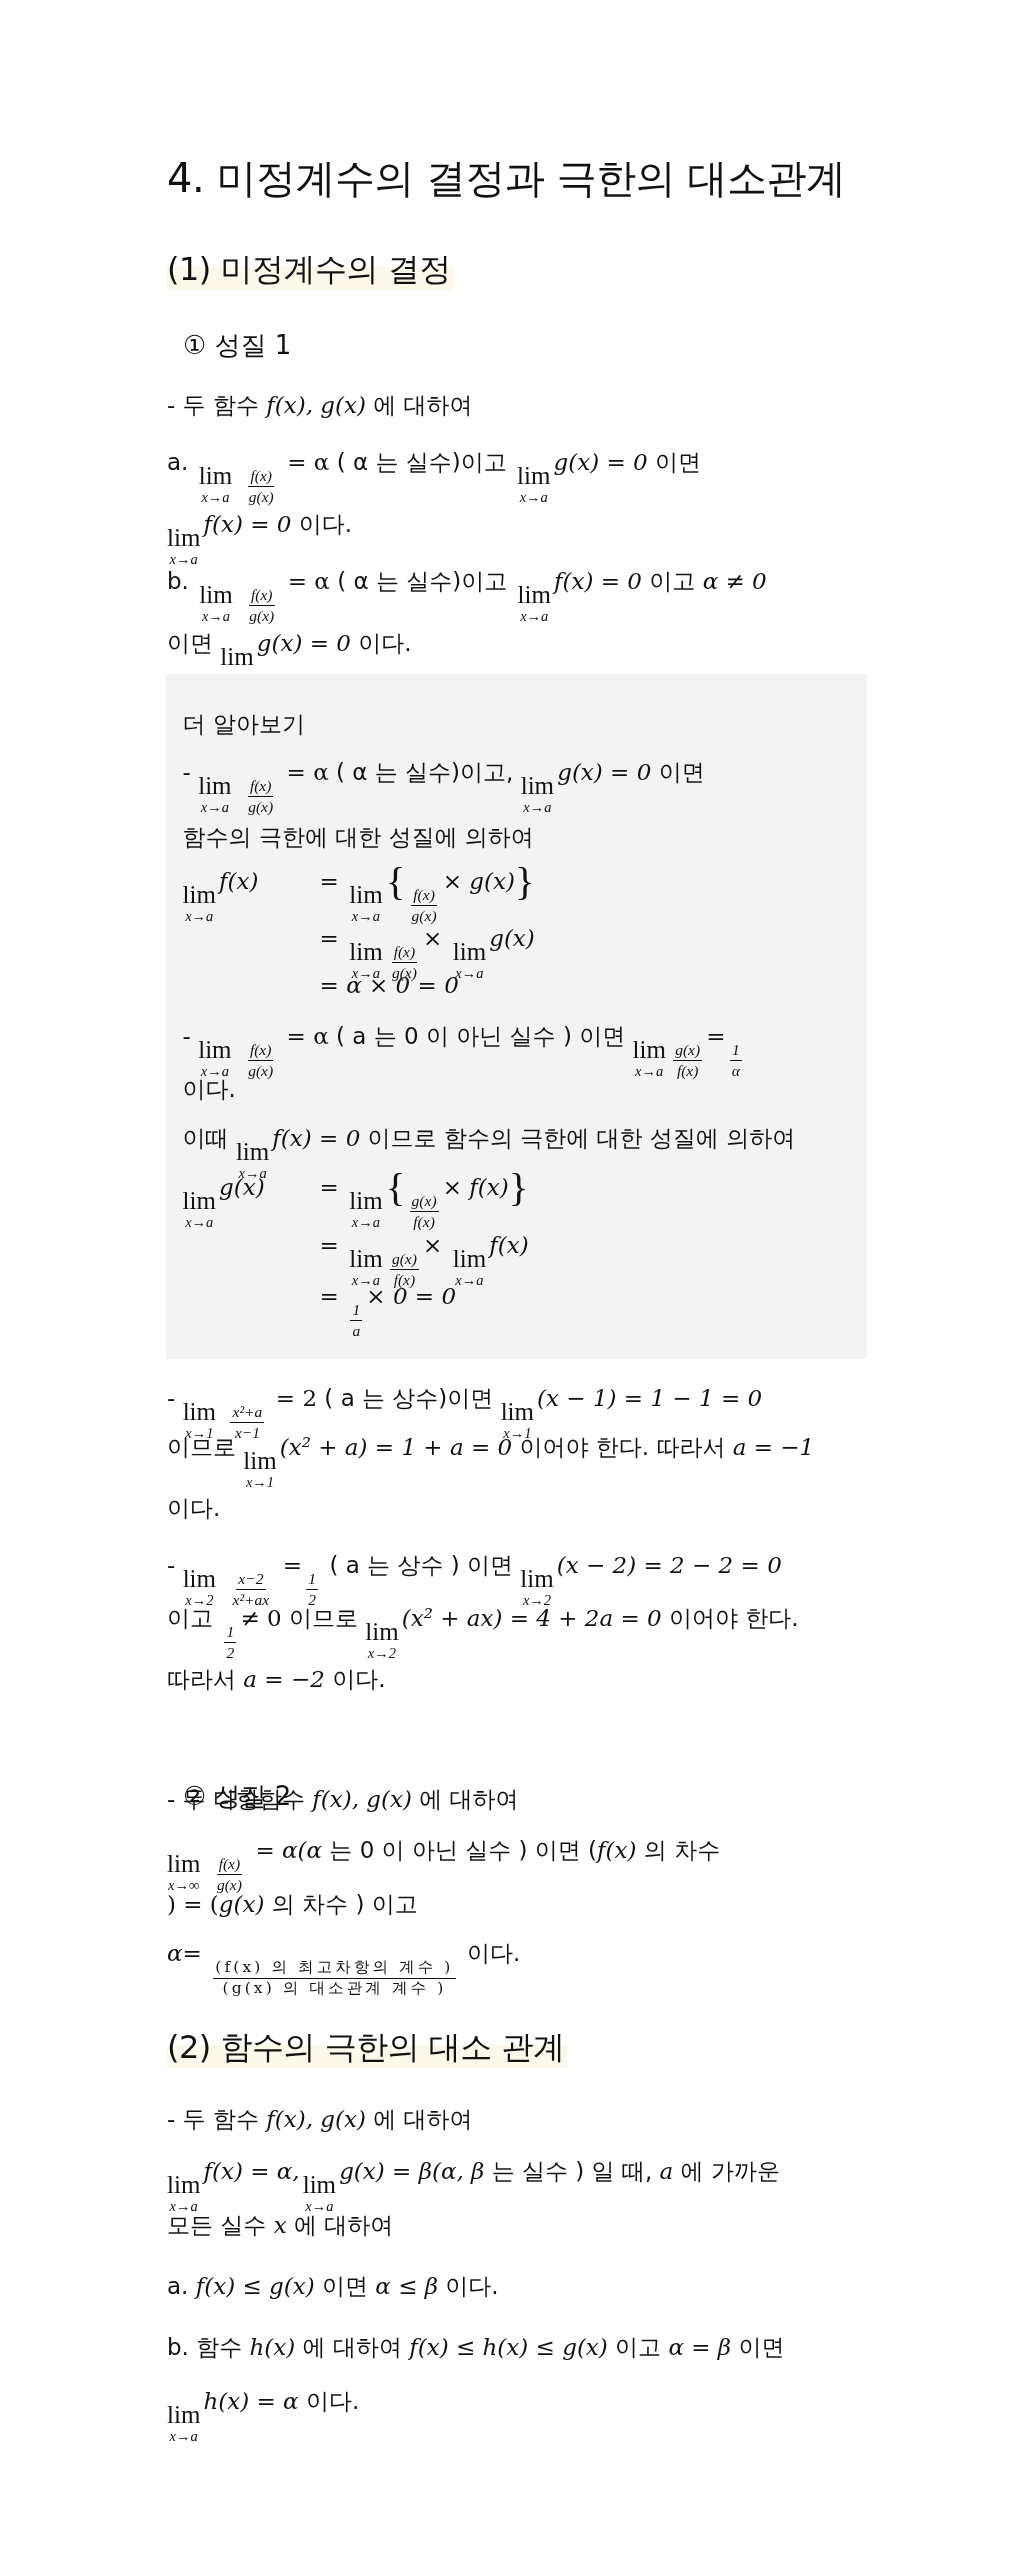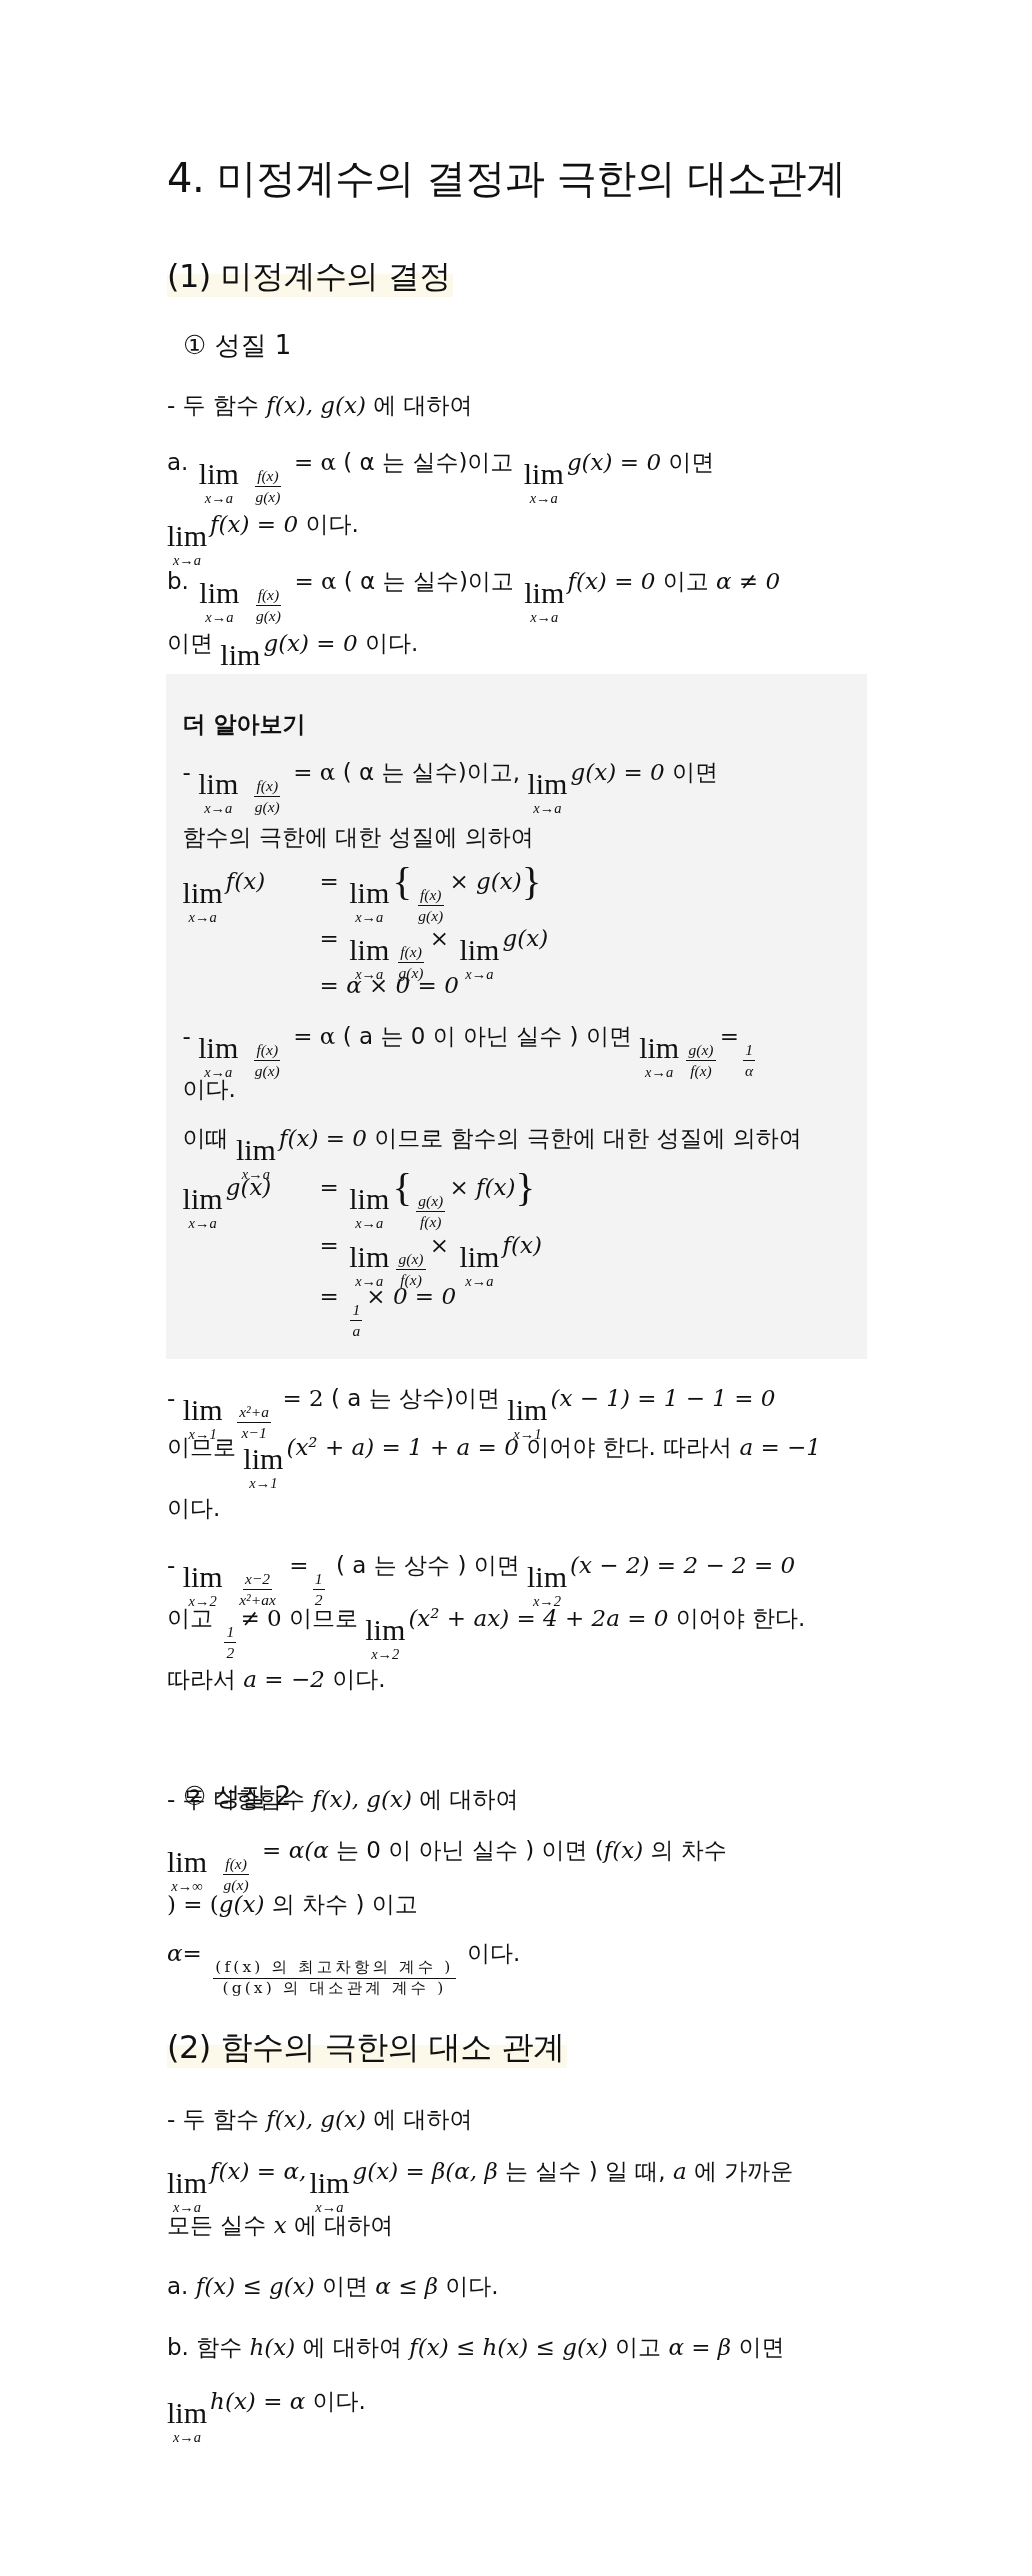--- a/index.html
+++ b/index.html
@@ -7,41 +7,41 @@
          font-family:"DejaVu Sans","Liberation Sans",sans-serif; color:#111; }
   .doc { position:absolute; left:167px; top:0; width:715px; }
   .line { position:absolute; left:0; white-space:nowrap; font-size:23px; line-height:31px; }
   .h1 { font-size:40px; line-height:52px; font-weight:500; letter-spacing:-0.5px; }
   .h2 { font-size:32px; line-height:41px; letter-spacing:-0.5px;
         background:linear-gradient(to bottom, transparent 45%, #fcf9ea 45%, #fcf9ea 100%); padding-right:2.1px; }
   .h3 { font-size:26px; line-height:36px;margin-left:16px; }
   .m { font-family:"DejaVu Serif","Liberation Serif",serif; font-style:italic; }
   .mr { font-family:"DejaVu Serif","Liberation Serif",serif; font-style:normal; }
   .lim { display:inline-flex; flex-direction:column; align-items:center; vertical-align:-13.5px; margin:0 3.1px; line-height:1; }
-  .lim .t { font-family:"Liberation Serif","DejaVu Serif",serif; font-size:30px; }
+  .lim .t { font-family:"Liberation Serif","DejaVu Serif",serif; font-size:25px; }
   .lim .s { font-family:"Liberation Serif","DejaVu Serif",serif; font-style:italic; font-size:14.5px; margin-top:2.1px; }
   .frac { display:inline-flex; flex-direction:column; align-items:center; vertical-align:-11.4px; margin:0 4.1px; line-height:1; }
   .frac .n, .frac .d { font-family:"Liberation Serif","DejaVu Serif",serif; font-style:italic; font-size:15.5px; padding:0 2.1px; }
   .frac .n { border-bottom:1.6px solid #111; padding-bottom:2.1px; }
   .frac .d { padding-top:2.1px; }
   .frac.kor .n, .frac.kor .d { font-family:"DejaVu Serif",serif; font-style:normal; font-size:15.5px; letter-spacing:3.1px; }
   .box { position:absolute; left:166px; top:674px; width:701px; height:685px; background:#f3f3f3; }
   .inbox { left:16.6px; }
-  .bold { font-weight:700;text-align:center; }
+  .bold { font-weight:400;text-align:center; }
   .brace { font-family:"Liberation Serif",serif; font-size:41px; vertical-align:-6.2px; font-weight:300; }
   .eqcol { position:absolute; left:137px; }
 </style>
 </head>
 <body>
 
 <div class="doc">
 
   <div class="line h1" style="top:152px;">4. 미정계수의 결정과 극한의 대소관계</div>
 
-  <div class="line h2" style="top:249px;margin-top:7px;">(1) 미정계수의 결정</div>
+  <div class="line h2" style="top:249px;">(1) 미정계수의 결정</div>
 
   <div class="line h3" style="top:327px;">① 성질 1</div>
 
   <div class="line" style="top:390px;">
     <span>- 두 함수 </span><span class="m">f(x), g(x)</span><span> 에 대하여</span>
   </div>
 
   <div class="line" style="top:447px;">
     <span>a.</span>
     <span class="lim">

